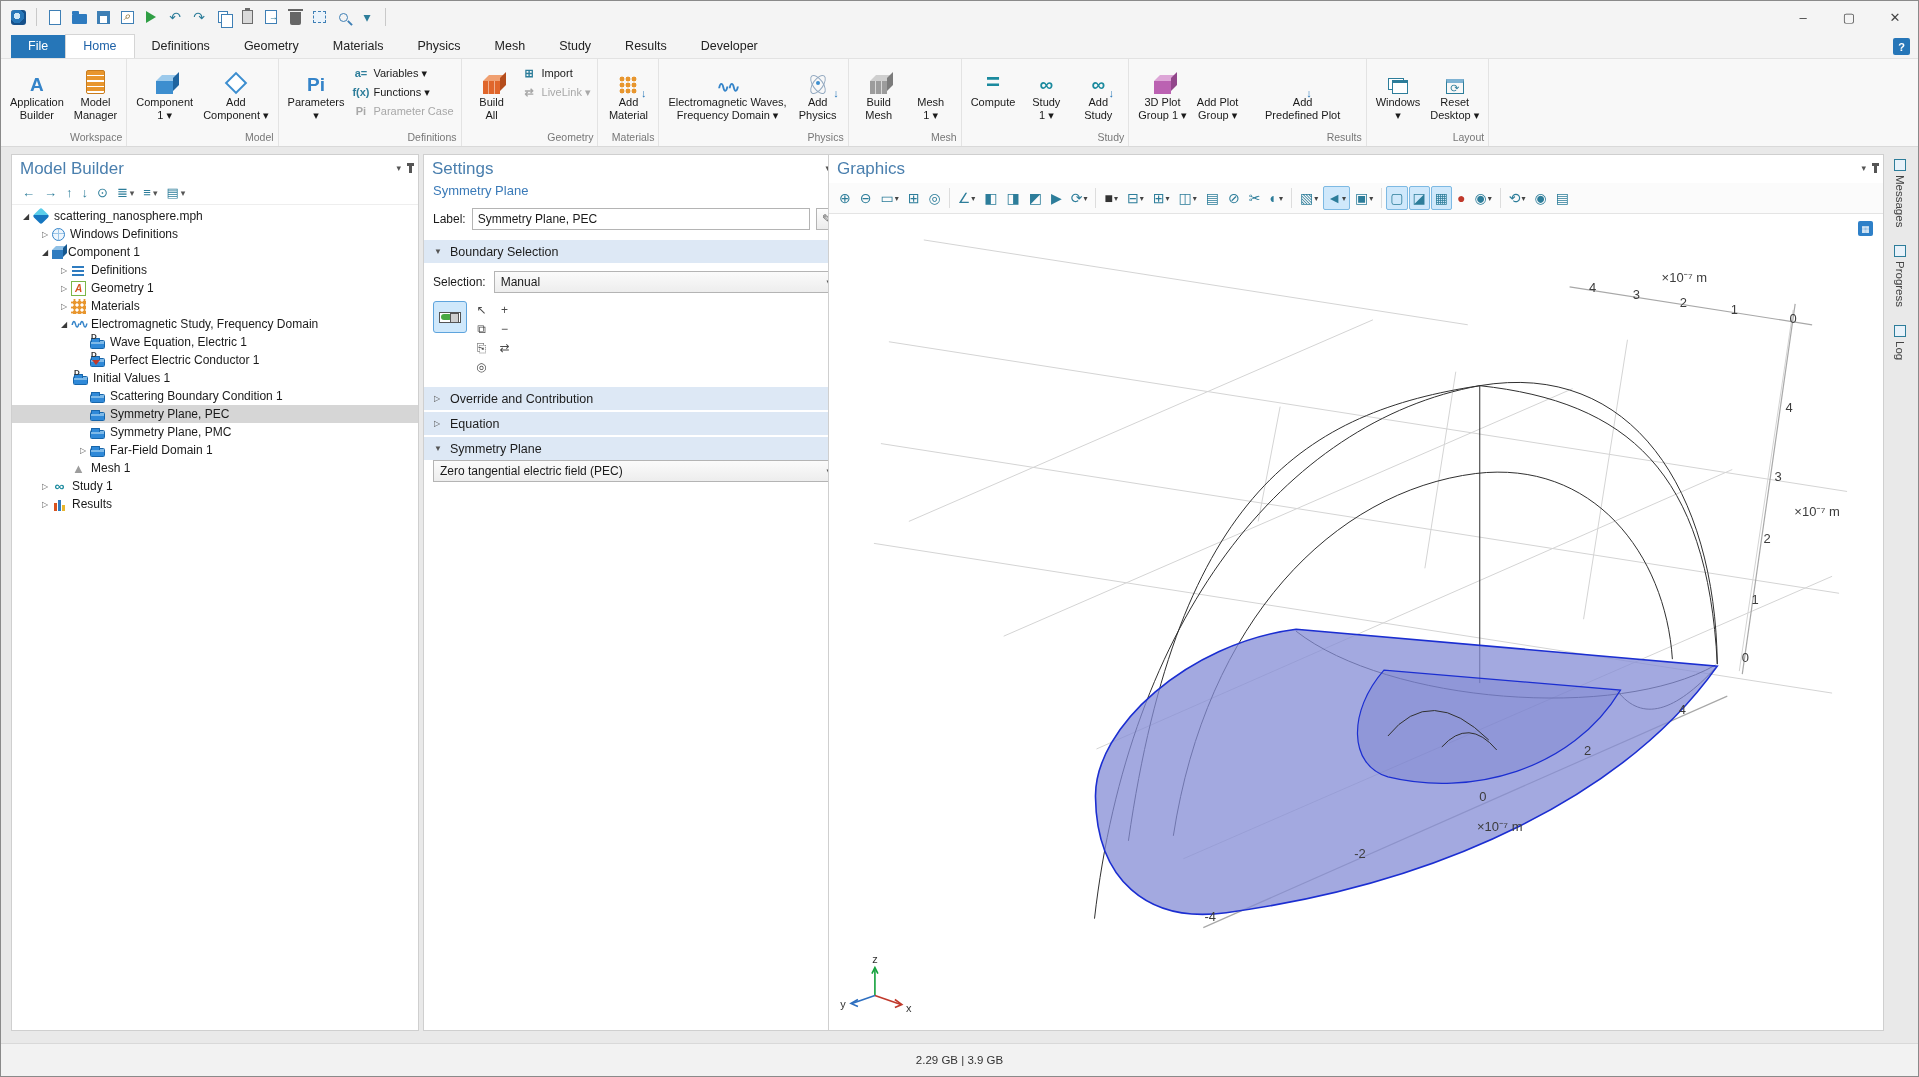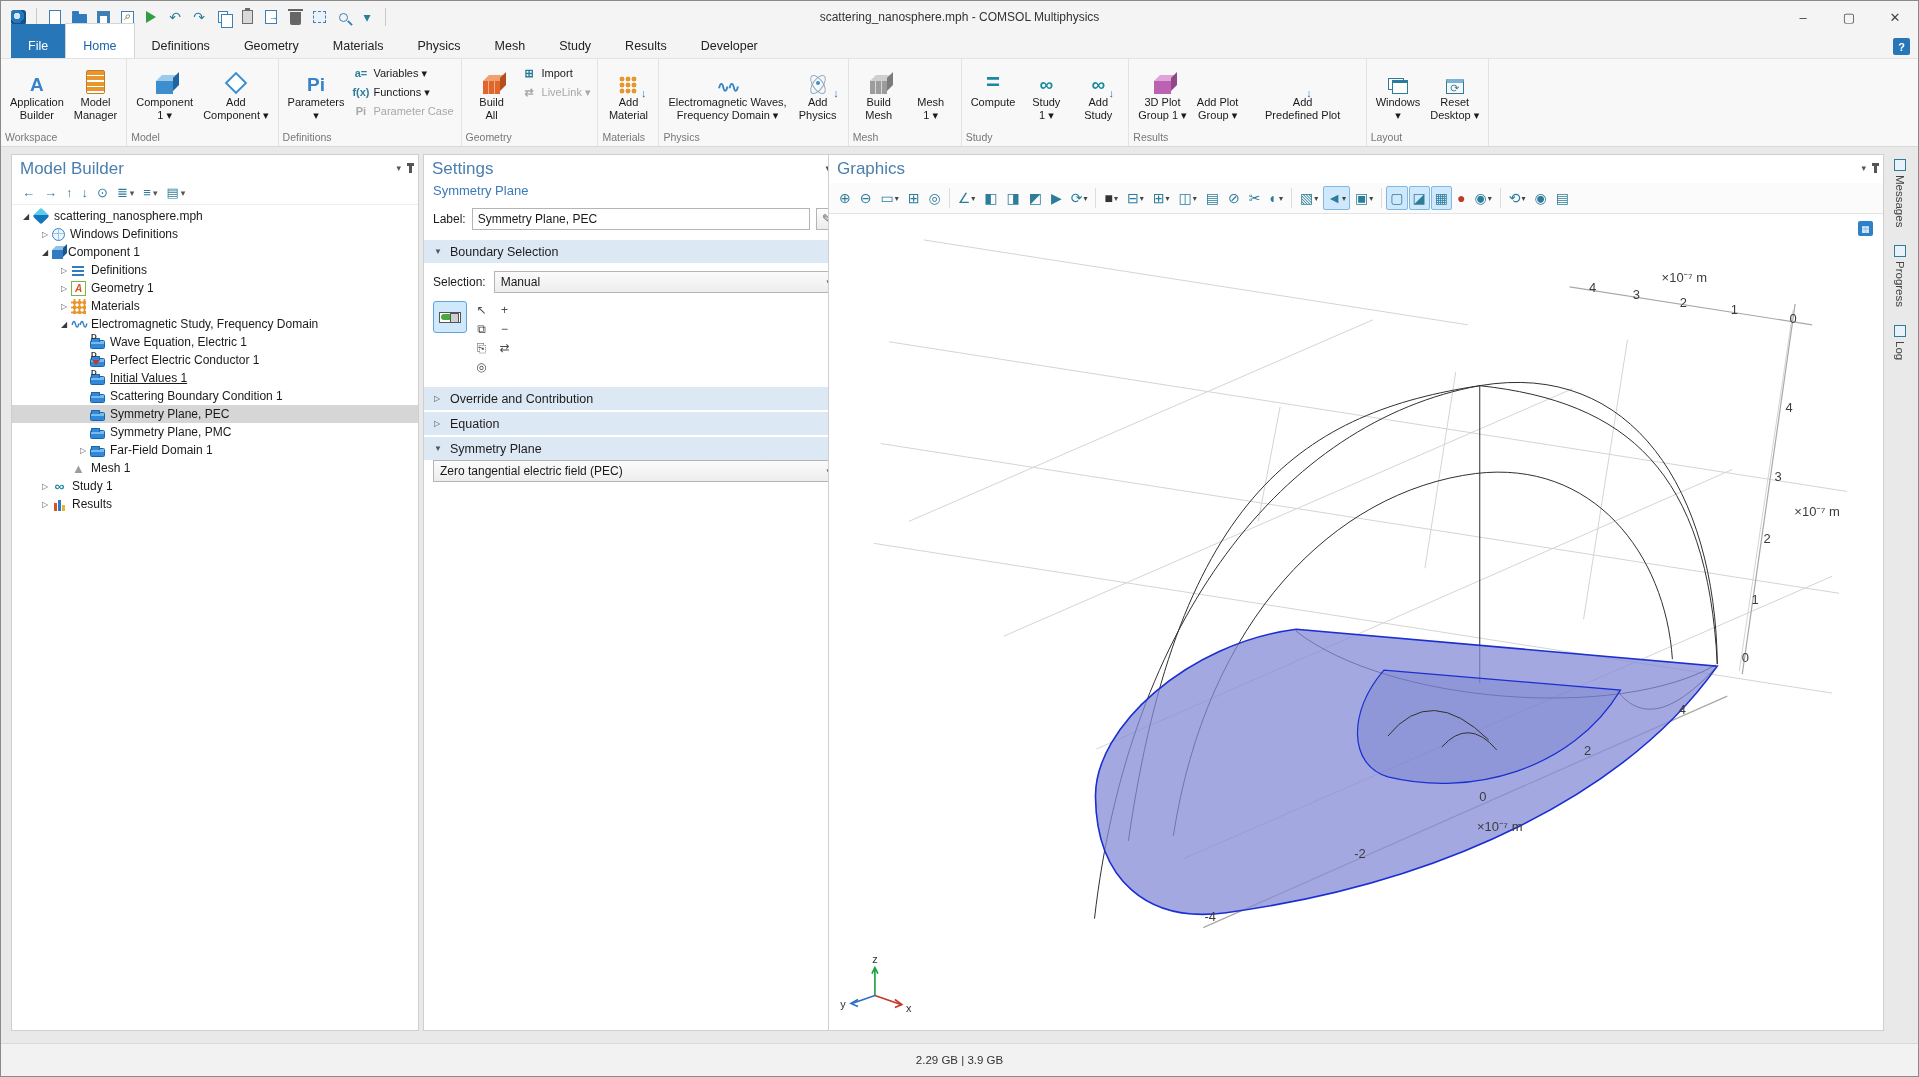--- a/index.html
+++ b/index.html
@@ -34,30 +34,30 @@
   .mi-dup{width:12px;height:14px;background:#fff;border:1.2px solid #3e7fb5}
   .mi-dup::after{content:"→";position:absolute;right:-2px;top:1px;font-size:9px;color:#2d7d9a;font-weight:bold}
   .mi-del{width:11px;height:13px;margin-top:2px;background:#666;border-radius:0 0 2px 2px}
   .mi-del::before{content:"";position:absolute;top:-3px;left:-2px;width:15px;height:2px;background:#666}
   .mi-sel{width:13px;height:12px;border:1.3px dashed #3e7fb5;background:#eaf3fb}
   .mi-find{width:9px;height:9px;border:1.6px solid #3e7fb5;border-radius:50%}
   .mi-find::after{content:"";position:absolute;left:7px;top:8px;width:6px;height:1.8px;background:#3e7fb5;transform:rotate(45deg)}
 
   
   .tabrow{position:absolute;top:32px;left:0;right:0;height:26px;background:#f4f4f4;border-bottom:1px solid #e2e2e2;display:flex;align-items:flex-end}
-  .mtab{padding:15px 17px 5px;font-size:12.5px;color:#222;cursor:default}
+  .mtab{padding:4px 17px 5px;font-size:12.5px;color:#222;cursor:default}
   .mtab.file{background:#2676b8;color:#fff;margin-left:10px}
   .mtab.selected{background:#fff;color:#1f62a8;border:1px solid #d5d5d5;border-bottom:none}
   .helpbtn{position:absolute;right:8px;top:5px;width:17px;height:17px;background:#2676b8;color:#fff;font-size:11px;font-weight:bold;display:flex;align-items:center;justify-content:center;border-radius:2px}
 
   
   .ribbon{position:absolute;top:58px;left:0;right:0;height:88px;background:#f8f8f8;border-bottom:1px solid #d9d9d9;display:flex}
   .rgroup{position:relative;display:flex;flex-direction:column;border-right:1px solid #e3e3e3;padding:2px 4px 0}
   .rbody{flex:1;display:flex;align-items:flex-start}
-  .rlabel{height:16px;text-align:left;font-size:10.5px;color:#777;line-height:15px}
+  .rlabel{height:16px;text-align:right;font-size:10.5px;color:#777;line-height:15px}
   .rbtn{display:flex;flex-direction:column;align-items:center;justify-content:flex-start;min-width:52px;padding:3px 5px 1px;border-radius:2px}
   .rbtn .ric{height:32px;display:flex;align-items:flex-end;justify-content:center;padding-bottom:2px}
   .rbtn .rtx{font-size:11px;line-height:1.2;text-align:center;white-space:pre-line;color:#1a1a1a}
   .rsmcol{display:flex;flex-direction:column;justify-content:flex-start;padding:4px 3px;gap:3px}
   .rsm{display:flex;align-items:center;gap:4px;font-size:11px;color:#1a1a1a;height:16px}
   .rsm .sic{width:17px;display:flex;justify-content:center;color:#2d7d9a;font-weight:bold}
   .disabled,.disabled *{color:#a8a8a8 !important;border-color:#bbb !important}
 
   
   .ric span.txtic{font-size:19px;font-weight:bold;color:#3584c9;line-height:1}
@@ -207,21 +207,20 @@
         </span>
         <span class="qicon">
           <i class="mi mi-sel"></i>
         </span>
         <span class="qicon">
           <i class="mi mi-find"></i>
         </span>
         <span class="qicon">▾</span>
         <span class="sep"></span>
       </div>
-    <div class="title">scattering_nanosphere.mph - COMSOL Multiphysics</div>
     <div class="winctrl">
       <span>–</span>
       <span>▢</span>
       <span class="close">✕</span>
     </div>
   </div>
 
   <div class="tabrow">
     <div id="mtabs" style="display:flex;align-items:flex-end">
         <div class="mtab file">File</div>
@@ -526,21 +525,21 @@
             <span class="ti ti-folder hasD"></span>
             <span>Wave Equation, Electric 1</span>
           </div>
           <div class="trow" style="padding-left: 65px;">
             <span class="texp"></span>
             <span class="ti ti-folder hasD red">
               <i></i>
             </span>
             <span>Perfect Electric Conductor 1</span>
           </div>
-          <div class="trow" style="padding-left: 65px; text-decoration: underline;">
+          <div class="trow" style="padding-left: 48px;">
             <span class="texp"></span>
             <span class="ti ti-folder hasD"></span>
             <span>Initial Values 1</span>
           </div>
           <div class="trow" style="padding-left: 65px;">
             <span class="texp"></span>
             <span class="ti ti-folder"></span>
             <span>Scattering Boundary Condition 1</span>
           </div>
           <div class="trow selected" style="padding-left: 65px;">

